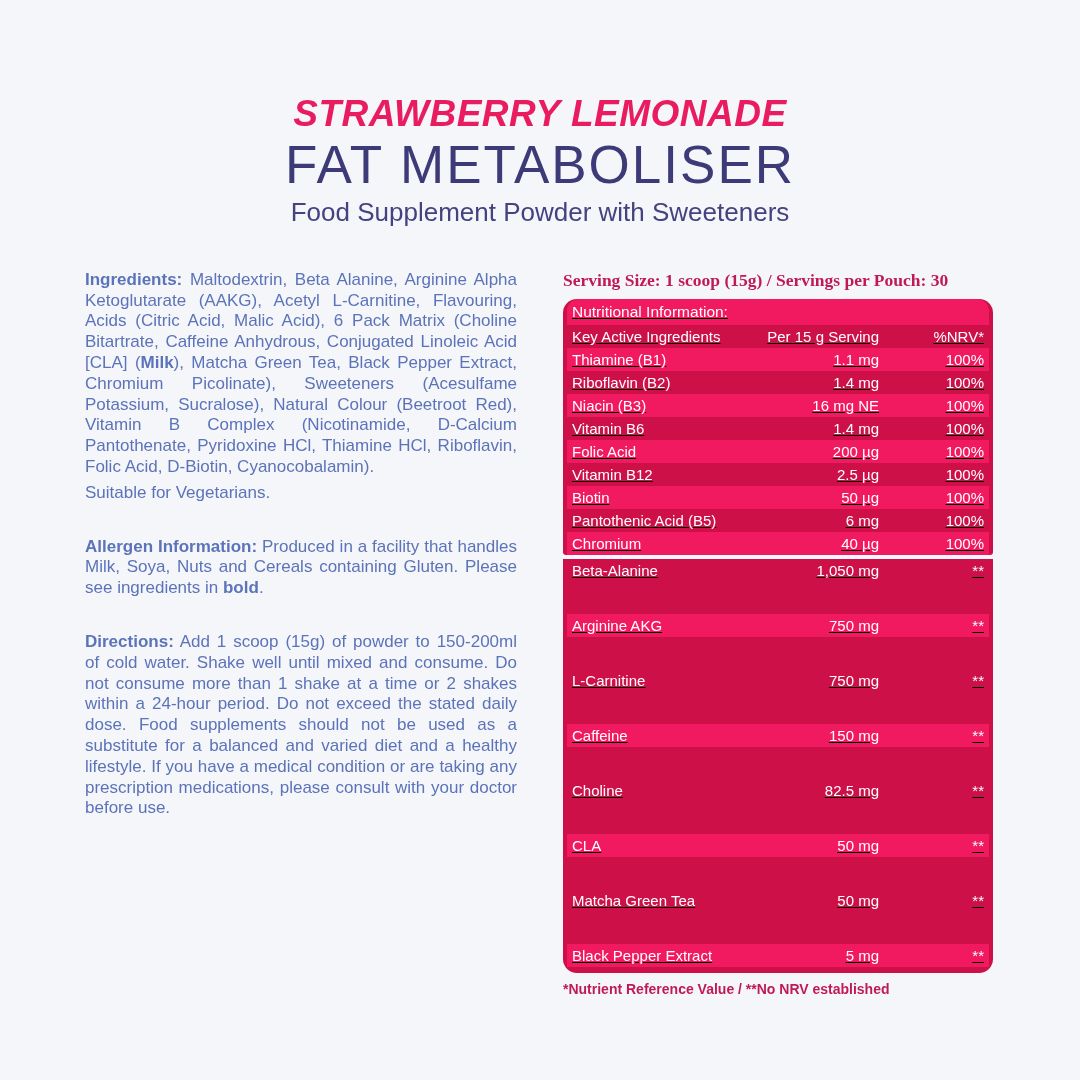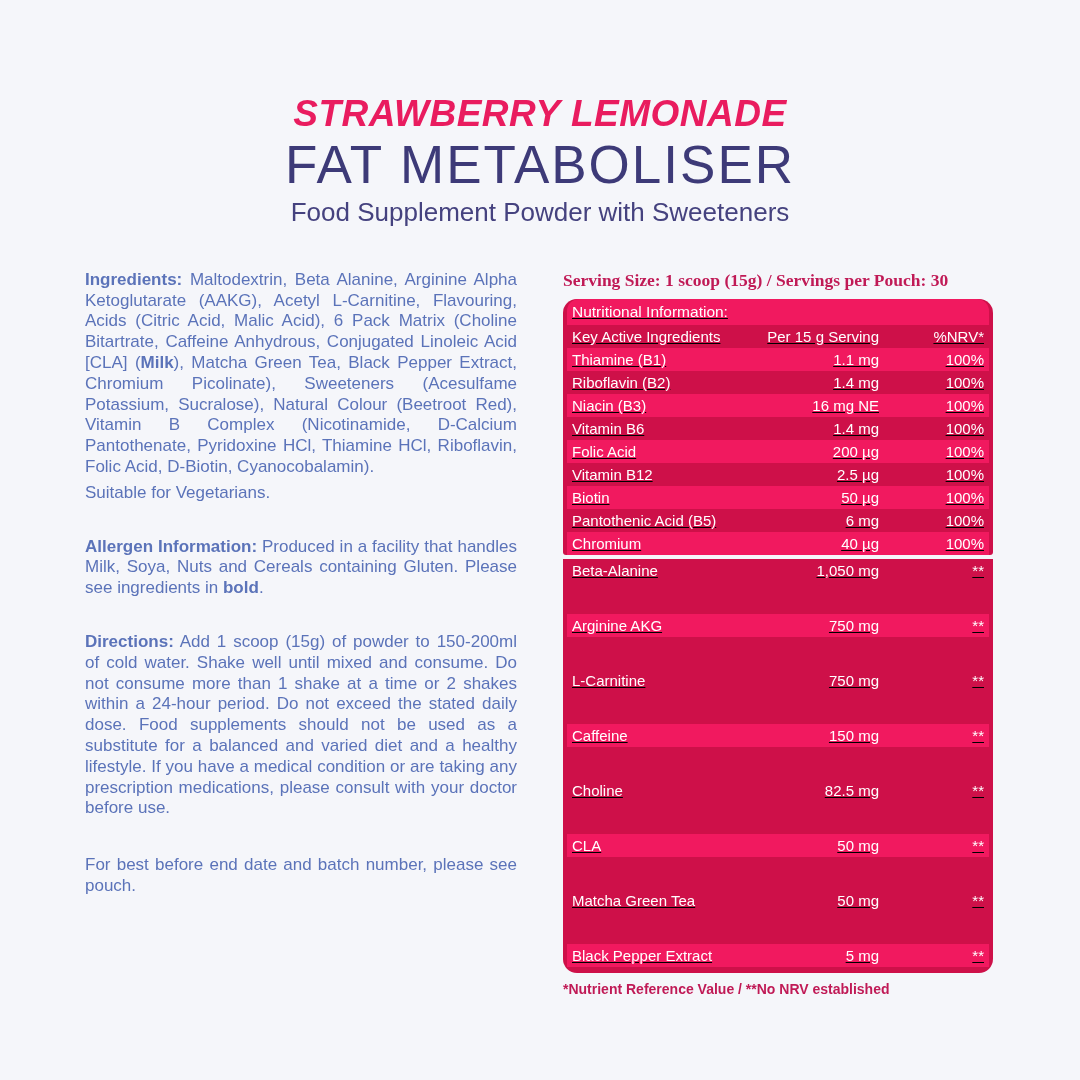--- a/index.html
+++ b/index.html
@@ -87,21 +87,20 @@
 
     <div class="left-col">
       <p><b>Ingredients:</b> <span>Maltodextrin, Beta Alanine, Arginine Alpha Ketoglutarate (AAKG), Acetyl L-Carnitine, Flavouring, Acids (Citric Acid, Malic Acid), 6 Pack Matrix (Choline Bitartrate, Caffeine Anhydrous, Conjugated Linoleic Acid [CLA] (</span><b>Milk</b><span>), Matcha Green Tea, Black Pepper Extract, Chromium Picolinate), Sweeteners (Acesulfame Potassium, Sucralose), Natural Colour (Beetroot Red), Vitamin B Complex (Nicotinamide, D-Calcium Pantothenate, Pyridoxine HCl, Thiamine HCl, Riboflavin, Folic Acid, D-Biotin, Cyanocobalamin).</span></p>
       <p class="p-suitable">Suitable for Vegetarians.</p>
 
       <p class="p-gap"><b>Allergen Information:</b> <span>Produced in a facility that handles Milk, Soya, Nuts and Cereals containing Gluten. Please see ingredients in </span><b>bold</b><span>.</span></p>
 
       <p class="p-gap"><b>Directions:</b> <span>Add 1 scoop (15g) of powder to 150-200ml of cold water. Shake well until mixed and consume. Do not consume more than 1 shake at a time or 2 shakes within a 24-hour period. Do not exceed the stated daily dose. Food supplements should not be used as a substitute for a balanced and varied diet and a healthy lifestyle. If you have a medical condition or are taking any prescription medications, please consult with your doctor before use.</span></p>
 
 
-      <p class="p-gap-lg">For best before end date and batch number, please see pouch.</p>
     </div>
 
     <div class="right-col">
       <div class="serving">Serving Size: 1 scoop (15g) / Servings per Pouch: 30</div>
 
       <div>
         <div class="nutri-section s1">
           <div class="row light title-row">
               <span>Nutritional Information:</span>
             </div>

